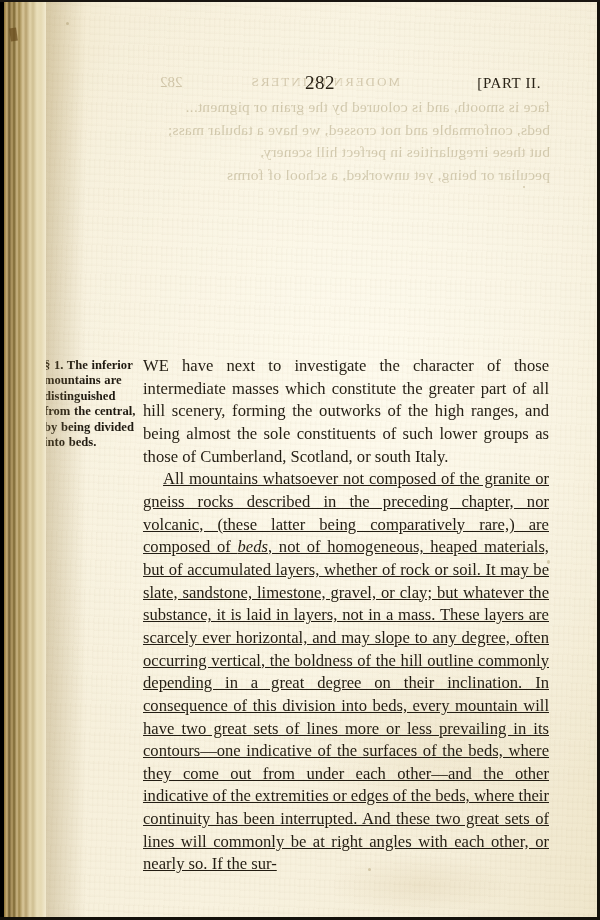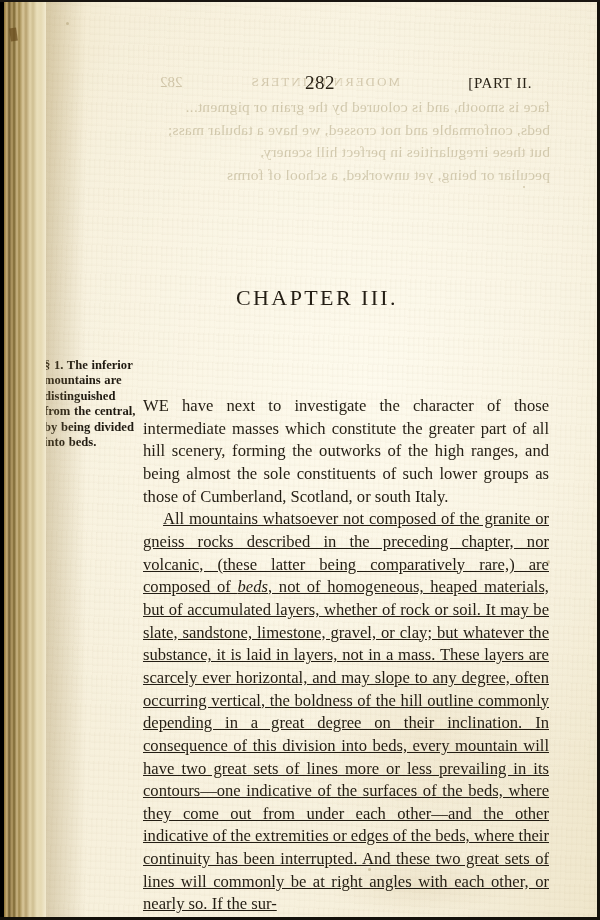--- a/index.html
+++ b/index.html
@@ -111,21 +111,21 @@
     position:absolute;left:86px;top:72px;width:468px;
     height:22px;
   }
   .folio{
     position:absolute;left:0;right:0;top:0;
     text-align:center;
     font-size:19px;color:#2a2317;
     letter-spacing:.5px;
   }
   .part{
-    position:absolute;right:22px;top:3px;
+    position:absolute;right:13px;top:3px;
     font-size:15px;color:#2a2317;
     font-variant:small-caps;
     letter-spacing:.6px;
     text-align:right;
   }
   .part .brk{font-variant:normal;}
 
   
   .chap{
     position:absolute;left:86px;top:285px;width:462px;
@@ -154,21 +154,20 @@
   }
 
   
   .body{
     position:absolute;left:143px;top:355px;width:406px;
     font-size:16.6px;
     line-height:22.65px;
     color:#231d13;
     text-align:justify;
     text-justify:inter-word;
-    margin-top:40px;
   }
   .body p{margin:0;}
   .body p.first{text-indent:0;}
   .body p.cont{text-indent:20px;text-decoration:underline;}
   .sc{font-variant:small-caps;}
   .it{font-style:italic;}
 
   
   .speck{position:absolute;background:#b2a177;border-radius:50%;opacity:.5;pointer-events:none;}
 </style>
@@ -189,21 +188,20 @@
 but these irregularities in perfect hill scenery,
 peculiar or being, yet unworked, a school of forms</div>
 
   <div class="content">
 
     <div class="runhead">
       <div class="folio">282</div>
       <div class="part"><span class="brk">[</span><span>PART II.</span></div>
     </div>
 
-    <div class="chap">CHAPTER III.</div>
 
     <div class="sidenote">§ 1. The inferior mountains are distinguished from the central, by being divided into beds.</div>
 
     <div class="body">
       <p class="first"><span class="sc">WE</span><span> have next to investigate the character of those intermediate masses which constitute the greater part of all hill scenery, forming the outworks of the high ranges, and being almost the sole constituents of such lower groups as those of Cumberland, Scotland, or south Italy.</span></p>
       <p class="cont"><span>All mountains whatsoever not composed of the granite or gneiss rocks described in the preceding chapter, nor volcanic, (these latter being comparatively rare,) are composed of </span><span class="it">beds</span><span>, not of homogeneous, heaped materials, but of accumulated layers, whether of rock or soil.  It may be slate, sandstone, limestone, gravel, or clay; but whatever the substance, it is laid in layers, not in a mass.  These layers are scarcely ever horizontal, and may slope to any degree, often occurring vertical, the boldness of the hill outline commonly depending in a great degree on their inclination.  In consequence of this division into beds, every mountain will have two great sets of lines more or less prevailing in its contours—one indicative of the surfaces of the beds, where they come out from under each other—and the other indicative of the extremities or edges of the beds, where their continuity has been interrupted.  And these two great sets of lines will commonly be at right angles with each other, or nearly so.  If the sur-</span></p>
     </div>
 
   </div>
 

